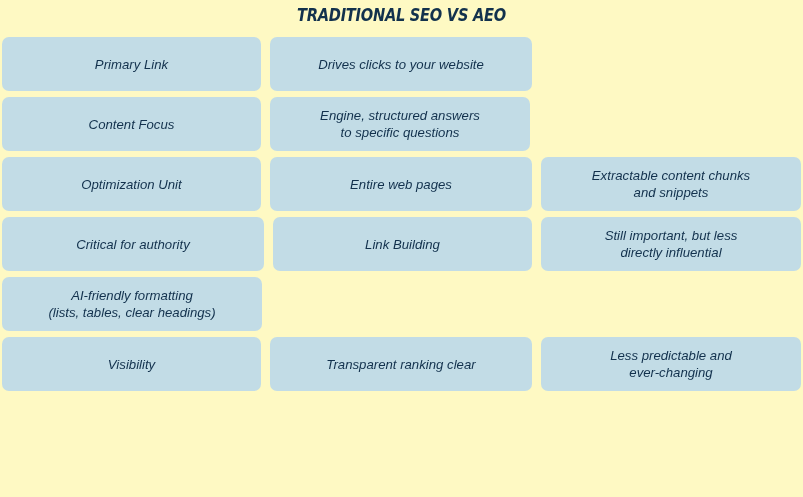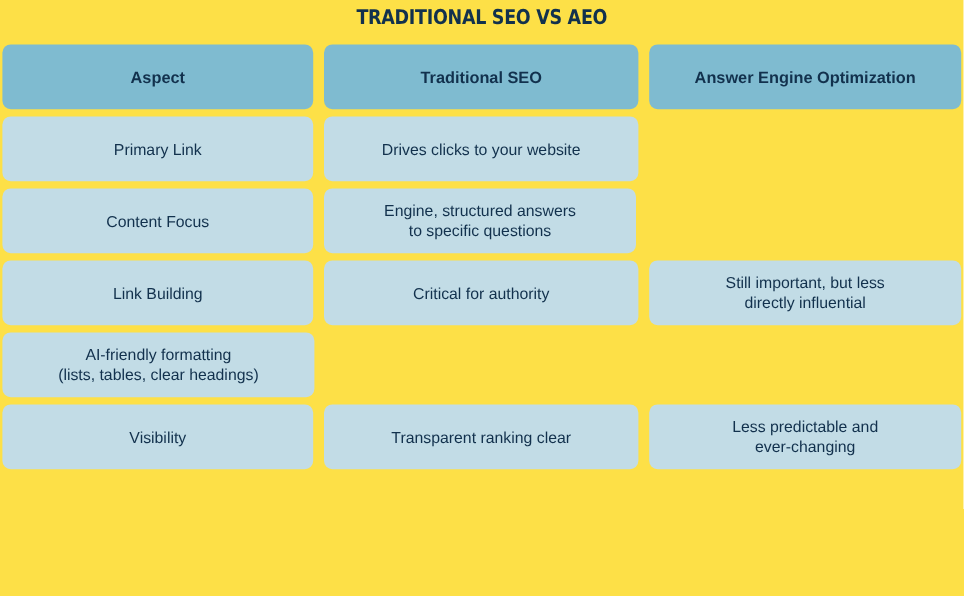--- a/index.html
+++ b/index.html
@@ -11,22 +11,23 @@
     width: 803px;
     height: 497px;
     overflow: hidden;
     font-family: "Liberation Sans", sans-serif;
   }
 
   .infographic {
     position: relative;
     width: 803px;
     height: 497px;
-    background: #fde047;
+    background: #fef9c3;
     box-sizing: border-box;
+    font-style: italic;
   }
 
   .chart-title {
     position: absolute;
     top: 0px;
     left: 0;
     width: 803px;
     height: 30px;
     line-height: 24px;
     text-align: center;
@@ -94,31 +95,20 @@
 </style>
 </head>
 <body>
 
 <div class="infographic">
 
   <div class="chart-title">TRADITIONAL SEO VS AEO</div>
 
   <div class="table-grid">
 
-    <div class="table-row header-row">
-      <div class="cell col-aspect">
-        <span class="cell-text">Aspect</span>
-      </div>
-      <div class="cell col-seo">
-        <span class="cell-text">Traditional SEO</span>
-      </div>
-      <div class="cell col-aeo">
-        <span class="cell-text">Answer Engine Optimization</span>
-      </div>
-    </div>
 
     <div class="table-row body-row">
       <div class="cell col-aspect">
         <span class="cell-text">Primary Link</span>
       </div>
       <div class="cell col-seo">
         <span class="cell-text">Drives clicks to your website</span>
       </div>
     </div>
 
@@ -126,27 +116,39 @@
     <div class="table-row body-row">
       <div class="cell col-aspect">
         <span class="cell-text">Content Focus</span>
       </div>
       <div class="cell col-aeo">
         <span class="cell-text">Engine, structured answers
 to specific questions</span>
       </div>
     </div>
 
+    <div class="table-row body-row">
+      <div class="cell col-aspect">
+        <span class="cell-text">Optimization Unit</span>
+      </div>
+      <div class="cell col-seo">
+        <span class="cell-text">Entire web pages</span>
+      </div>
+      <div class="cell col-aeo">
+        <span class="cell-text">Extractable content chunks
+and snippets</span>
+      </div>
+    </div>
 
     <div class="table-row body-row">
+      <div class="cell col-seo">
+        <span class="cell-text">Critical for authority</span>
+      </div>
       <div class="cell col-aspect">
         <span class="cell-text">Link Building</span>
-      </div>
-      <div class="cell col-seo">
-        <span class="cell-text">Critical for authority</span>
       </div>
       <div class="cell col-aeo">
         <span class="cell-text">Still important, but less
 directly influential</span>
       </div>
     </div>
 
     <div class="table-row body-row">
       <div class="cell col-aeo">
         <span class="cell-text">AI-friendly formatting

